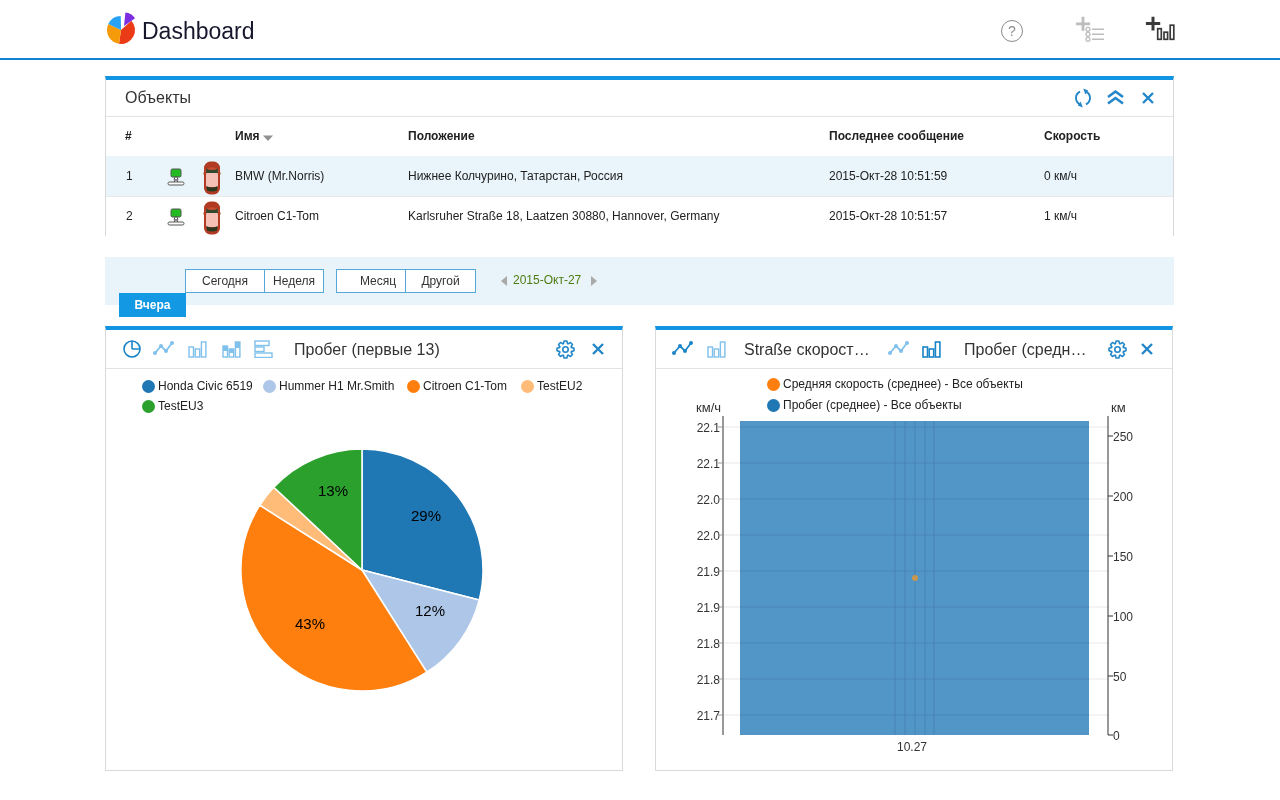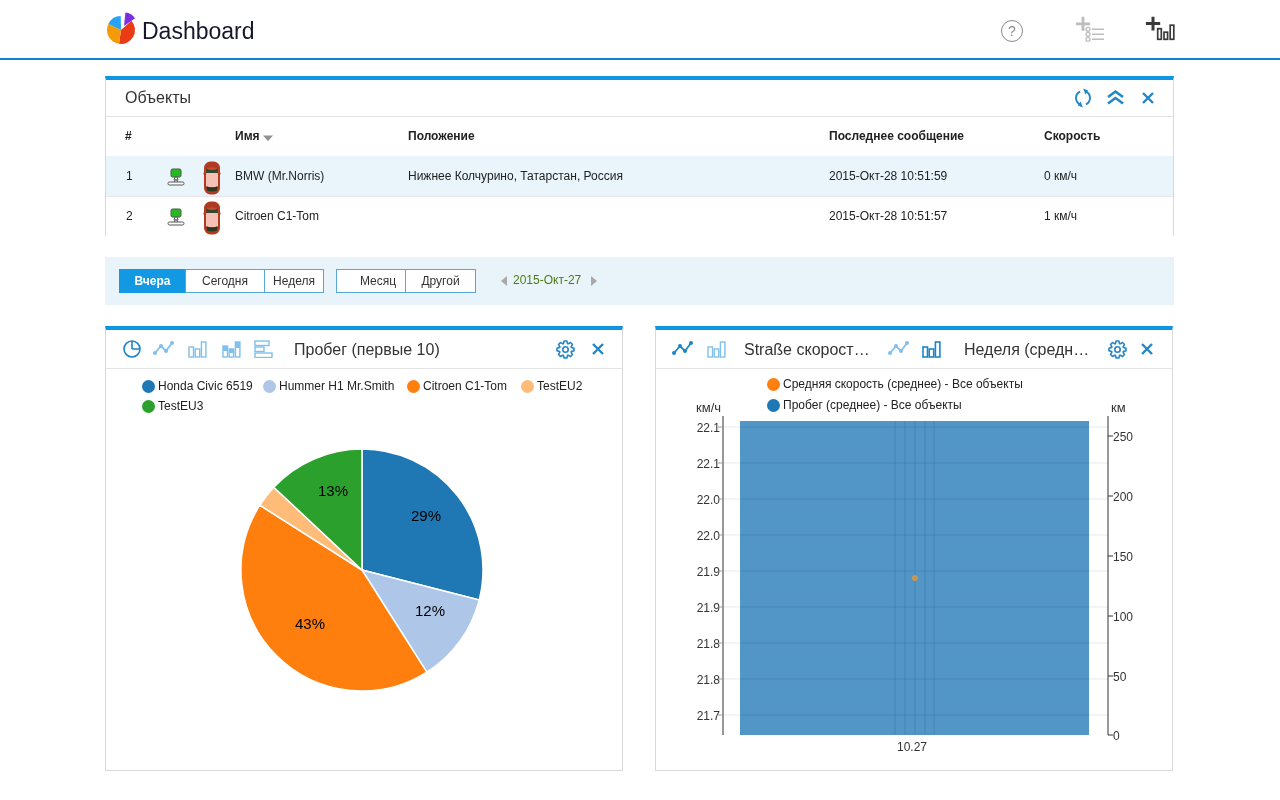--- a/index.html
+++ b/index.html
@@ -64,20 +64,21 @@
   <div class="th" style="left:938px; top:49px;">Скорость</div>
   <div id="row1"></div>
   <div id="row2"></div>
   <div class="td" style="left:20px; top:89px;">1</div>
   <div class="td" style="left:129px; top:89px;">BMW (Mr.Norris)</div>
   <div class="td" style="left:302px; top:89px;">Нижнее Колчурино, Татарстан, Россия</div>
   <div class="td" style="left:723px; top:89px;">2015-Окт-28 10:51:59</div>
   <div class="td" style="left:938px; top:89px;">0 км/ч</div>
   <div class="td" style="left:20px; top:129px;">2</div>
   <div class="td" style="left:129px; top:129px;">Citroen C1-Tom</div>
+  <div class="td" style="left:302px; top:129px;">Karlsruher Straße 18, Laatzen 30880, Hannover, Germany</div>
   <div class="td" style="left:723px; top:129px;">2015-Окт-28 10:51:57</div>
   <div class="td" style="left:938px; top:129px;">1 км/ч</div>
 
   <svg class="abs conicon" style="left:61px;top:88px" width="18" height="18" viewBox="0 0 18 18">
     <rect x="4" y="1" width="10" height="8" rx="1.5" fill="#22bb22" stroke="#555" stroke-width="1"></rect>
     <path d="M8 9 L10 9 L11 12 L7 12 Z" fill="#fff" stroke="#555" stroke-width="1"></path>
     <path d="M8.3 12 L9.7 12 L12 16 L6 16 Z" fill="#fff" stroke="#555" stroke-width="1"></path>
     <rect x="1" y="14" width="16" height="3" rx="1.5" fill="#fff" stroke="#555" stroke-width="1"></rect>
   </svg>
   <svg class="abs" style="left:61px;top:128px" width="18" height="18" viewBox="0 0 18 18">
@@ -115,37 +116,37 @@
 </svg>
 <svg class="abs" style="left:1106px;top:89px" width="19" height="17" viewBox="0 0 19 17">
   <path d="M2 8 L9.5 2.5 L17 8" fill="none" stroke="#2386c8" stroke-width="2.6"></path>
   <path d="M2 14.5 L9.5 9 L17 14.5" fill="none" stroke="#2386c8" stroke-width="2.6"></path>
 </svg>
 <svg class="abs" style="left:1142px;top:92px" width="12" height="12" viewBox="0 0 12 12">
   <path d="M1 1 L11 11 M11 1 L1 11" stroke="#2386c8" stroke-width="2.4"></path>
 </svg>
 
 <div id="tabstrip">
-  <div class="tab sel" style="left:14px; width:67px;">Вчера</div>
+  <div class="tab sel" style="left:14px; width:67px;margin-top:24px;">Вчера</div>
   <div class="tab" style="left:80px; width:80px;">Сегодня</div>
   <div class="tab" style="left:159px; width:60px;">Неделя</div>
   <div class="tab" style="left:231px; width:84px;">Месяц</div>
   <div class="tab" style="left:300px; width:71px;">Другой</div>
   <svg class="abs" style="left:396px;top:19px" width="6" height="10" viewBox="0 0 6 10">
       <path d="M6 0 L0 5 L6 10 Z" fill="#a9a9a9"></path>
     </svg>
   <div class="abs" style="left:408px;top:16px;font-size:12px;color:#4d7c0f;">2015-Окт-27</div>
   <svg class="abs" style="left:486px;top:19px" width="6" height="10" viewBox="0 0 6 10">
       <path d="M0 0 L6 5 L0 10 Z" fill="#a9a9a9"></path>
     </svg>
 </div>
 
 <div class="panel" id="lpanel">
   <div class="hsep" style="top:38px"></div>
-  <div class="ptitle" style="left:188px; top:11px;">Пробег (первые 10)</div>
+  <div class="ptitle" style="left:188px; top:11px;">Пробег (первые 13)</div>
 </div>
 
 <svg class="abs" style="left:123px;top:340px" width="18" height="18" viewBox="0 0 18 18">
   <circle cx="9" cy="9" r="8" fill="none" stroke="#1b85c8" stroke-width="1.6"></circle>
   <path d="M9 9 L9 1 M9 9 L17 9" stroke="#1b85c8" stroke-width="1.6" fill="none"></path>
 </svg>
 <svg class="abs" style="left:153px;top:340px" width="21" height="18" viewBox="0 0 21 18">
   <path d="M2 13 L8 6 L13 11 L19 3" fill="none" stroke="#7fc0ec" stroke-width="1.8"></path>
   <circle cx="2" cy="13" r="2" fill="#7fc0ec"></circle>
     <circle cx="8" cy="6" r="2" fill="#7fc0ec"></circle>
@@ -199,21 +200,21 @@
   </g>
   <text x="190" y="77" font-size="15" fill="#000" text-anchor="middle" font-family="Liberation Sans">29%</text>
   <text x="194" y="172" font-size="15" fill="#000" text-anchor="middle" font-family="Liberation Sans">12%</text>
   <text x="74" y="185" font-size="15" fill="#000" text-anchor="middle" font-family="Liberation Sans">43%</text>
   <text x="97" y="52" font-size="15" fill="#000" text-anchor="middle" font-family="Liberation Sans">13%</text>
 </svg>
 
 <div class="panel" id="rpanel">
   <div class="hsep" style="top:38px"></div>
   <div class="ptitle" style="left:88px; top:11px;">Straße скорост…</div>
-  <div class="ptitle" style="left:308px; top:11px;">Неделя (средн…</div>
+  <div class="ptitle" style="left:308px; top:11px;">Пробег (средн…</div>
 </div>
 <svg class="abs" style="left:672px;top:340px" width="21" height="18" viewBox="0 0 21 18">
   <path d="M2 13 L8 6 L13 11 L19 3" fill="none" stroke="#1b85c8" stroke-width="1.8"></path>
   <circle cx="2" cy="13" r="2" fill="#1b85c8"></circle>
     <circle cx="8" cy="6" r="2" fill="#1b85c8"></circle>
     <circle cx="13" cy="11" r="2" fill="#1b85c8"></circle>
     <circle cx="19" cy="3" r="2" fill="#1b85c8"></circle>
 </svg>
 <svg class="abs" style="left:707px;top:340px" width="19" height="18" viewBox="0 0 19 18">
   <rect x="1" y="7" width="4.5" height="10" fill="none" stroke="#7fc0ec" stroke-width="1.4"></rect>

